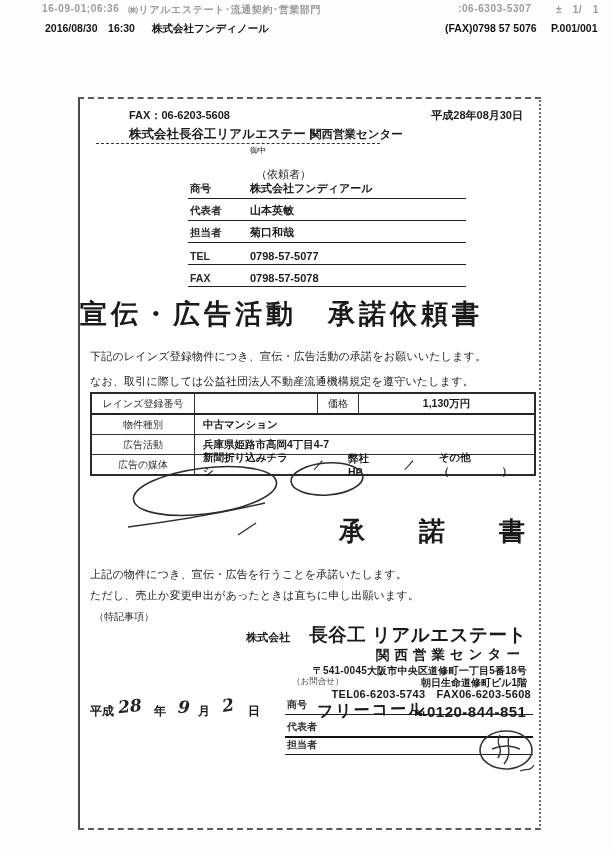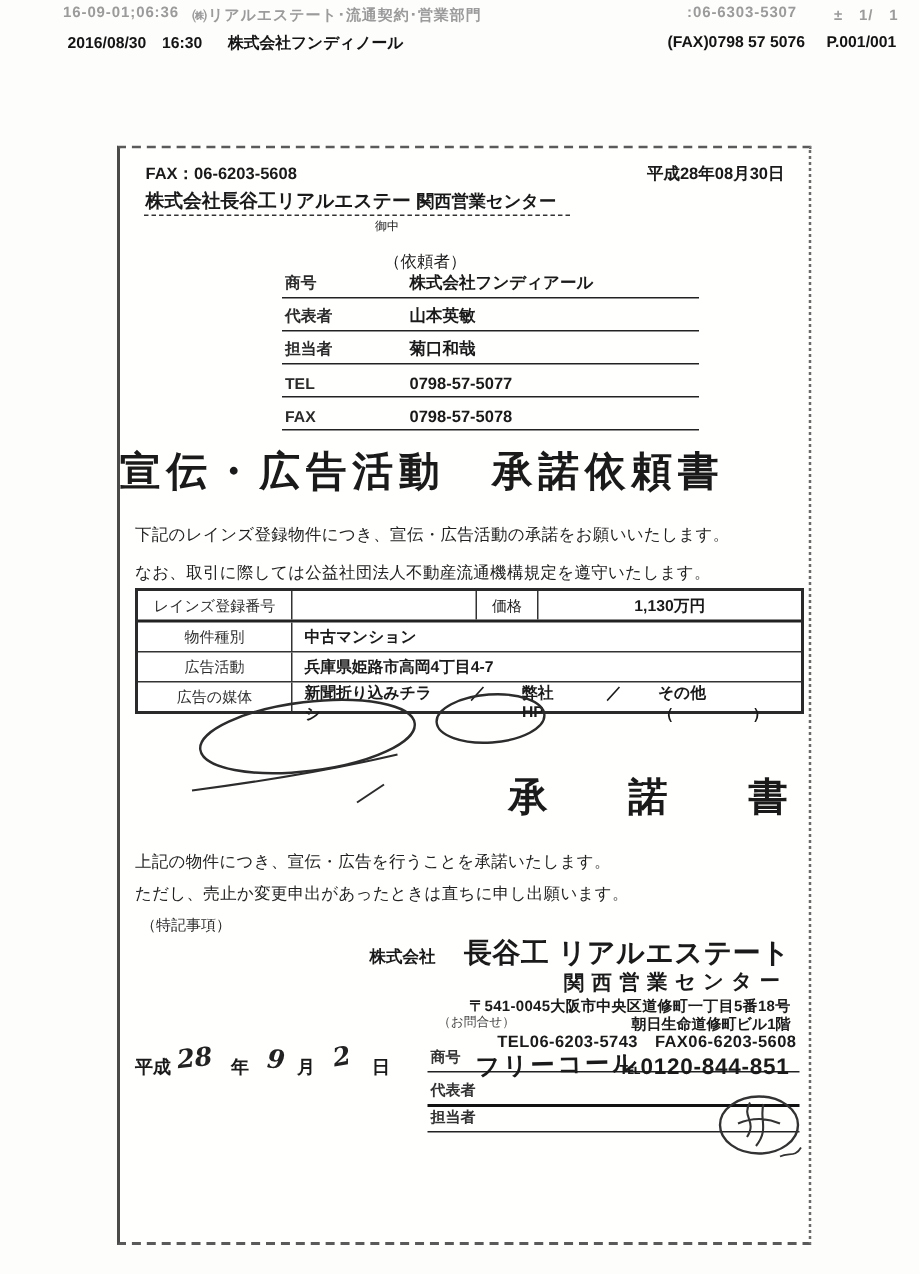--- a/index.html
+++ b/index.html
@@ -6,39 +6,39 @@
   body{background:#ffffff;font-family:"Liberation Sans","DejaVu Sans",sans-serif;color:#1a1a1a;position:relative;overflow:hidden;}
   .page{position:absolute;inset:0;background:#fdfdfc;}
   .abs{position:absolute;white-space:nowrap;}
   
   .fxl1{color:#9b9b9b;font-size:10px;font-weight:bold;letter-spacing:.6px;filter:blur(.3px);}
   .fxl2{color:#141414;font-size:10.5px;font-weight:bold;}
   
   .doc{position:absolute;left:78px;top:97px;width:459px;height:729px;background:#fffffe;
        border-top:2px dashed #5a5a5a;border-bottom:2px dashed #5a5a5a;
        border-left:2px solid #4a4a4a;border-right:2px dotted #6a6a6a;}
-  .b{font-weight:bold;}
+  .b{font-weight:bold;margin-left:32px;}
   .u-dash{border-bottom:1.5px dashed #333;}
   .req-row{position:absolute;left:108px;width:278px;height:19px;border-bottom:1.2px solid #222;}
   .req-row .lab{position:absolute;left:2px;bottom:2px;font-size:10.5px;font-weight:bold;color:#2b2b2b;}
-  .req-row .val{position:absolute;left:62px;bottom:2px;font-size:11px;font-weight:bold;margin-left:23px;}
+  .req-row .val{position:absolute;left:62px;bottom:2px;font-size:11px;font-weight:bold;}
   .main-title{position:absolute;left:0;right:0;top:197px;text-align:left;font-size:27px;font-weight:bold;letter-spacing:4px;white-space:nowrap;}
   .bodyline{position:absolute;left:10px;font-size:11px;color:#222;white-space:nowrap;letter-spacing:.2px;}
   
   .ptable{position:absolute;left:10px;top:293px;width:442px;border:2px solid #2a2a2a;background:#fff;}
   .prow{display:flex;height:19px;align-items:stretch;border-top:1px solid #333;font-size:10px;}
   .prow.first{border-top:none;}
   .prow.thick{border-top:2px solid #222;}
   .pcell{display:flex;align-items:center;}
   .plab{width:102px;justify-content:center;border-right:1px solid #333;color:#2e2e2e;}
   .pval{flex:1;padding-left:8px;font-size:10.5px;font-weight:bold;}
   .pc-blank{width:122px;border-right:1px solid #333;}
   .pc-price{width:40px;justify-content:center;border-right:1px solid #333;}
   .pc-priceval{flex:1;justify-content:center;font-weight:bold;font-size:10.5px;}
-  .media-opts{display:flex;gap:24px;align-items:flex-start;}
+  .media-opts{display:flex;gap:24px;align-items:center;}
   .consent-title{position:absolute;left:0;right:0;top:415px;text-align:right;font-size:26px;font-weight:bold;letter-spacing:14px;text-indent:14px;white-space:nowrap;}
   .notes{position:absolute;left:14px;top:511px;font-size:10px;color:#2c2c2c;}
   .company{position:absolute;right:12px;top:523px;display:flex;align-items:baseline;gap:19px;}
   .company .pre{font-size:11px;font-weight:bold;}
   .company .nm{font-size:18.5px;font-weight:800;letter-spacing:.5px;}
   .office{position:absolute;right:14px;top:547px;font-size:13.5px;font-weight:600;letter-spacing:5px;transform:rotate(-.6deg);}
   .addr1{position:absolute;right:12px;top:565px;font-size:10px;font-weight:bold;letter-spacing:.2px;}
   .inq{position:absolute;left:212px;top:577px;font-size:8.5px;color:#444;}
   .addr2{position:absolute;right:12px;top:577px;font-size:10px;font-weight:bold;}
   .telfax{position:absolute;right:8px;top:588px;font-size:11px;font-weight:bold;letter-spacing:.3px;}

